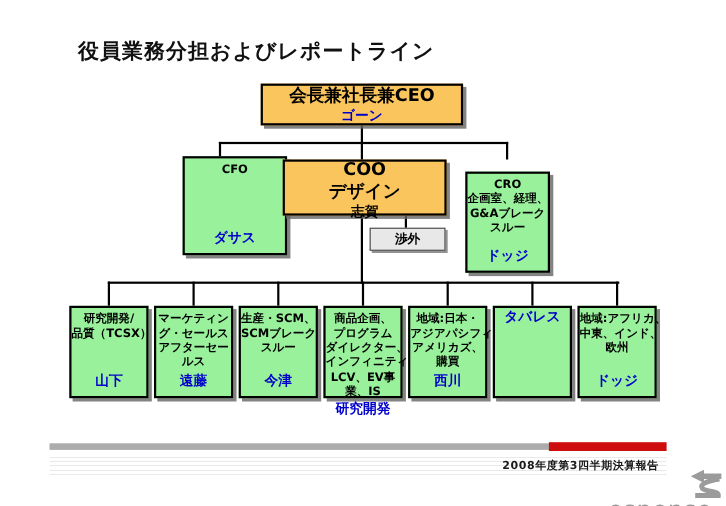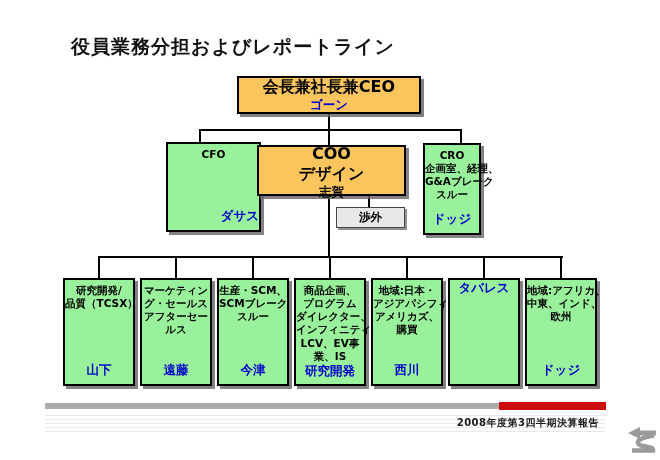--- a/index.html
+++ b/index.html
@@ -25,31 +25,31 @@
   .box.packed{justify-content:center;}
   .orange{background:#FBC55E;}
   .green{background:#99F29B;}
   .role{white-space:pre;font-size:10.5px;line-height:1.25;color:#000;padding-top:4px;width:100%;}
   .ceo .role,.coo .role{font-size:16px;}
   .name{font-size:12.5px;color:#0000CC;padding-bottom:5px;white-space:pre;}
   .name.black{color:#000;padding-bottom:0;}
   .ceo{left:237px;top:76px;width:184px;height:38px;justify-content:center;}
   .ceo .role{padding-top:0;}
   .ceo .name{padding-bottom:0;}
-  .cfo{left:166px;top:142px;width:95px;height:90px;align-items:flex-end;}
+  .cfo{left:166px;top:142px;width:95px;height:90px;}
   .coo{left:257px;top:145px;width:149px;height:51px;}
-  .cro{left:423px;top:143px;width:58px;height:92px;text-align:center;}
+  .cro{left:423px;top:156px;width:77px;height:92px;text-align:center;}
   .liaison{
     position:absolute;left:336px;top:207px;width:69px;height:21px;box-sizing:border-box;
     background:#E8E8E8;border:1px solid #444;box-shadow:2px 2px 0 rgba(120,120,120,.8);
     display:flex;align-items:center;justify-content:center;
     font-size:11.5px;font-weight:bold;color:#000;
   }
   .l3row{position:absolute;left:63px;top:278px;display:flex;gap:5px;}
-  .l3row .box{position:relative;width:72px;height:108px;flex:0 0 72px;}
+  .l3row .box{position:relative;width:72px;height:84px;flex:0 0 72px;}
   
   .bar-gray{position:absolute;left:45px;top:403px;width:456px;height:6px;background:#ACACAC;}
   .bar-red{position:absolute;left:499px;top:402px;width:107px;height:8px;background:#CE0E0E;}
   .stripes{
     position:absolute;left:45px;top:412px;width:561px;height:22px;
     background:repeating-linear-gradient(180deg,#ffffff 0 3px,#e9e9e9 3px 4px);
   }
   .report{
     position:absolute;top:416px;right:61px;
     font-size:10px;font-weight:bold;color:#1a1a1a;letter-spacing:0.5px;

